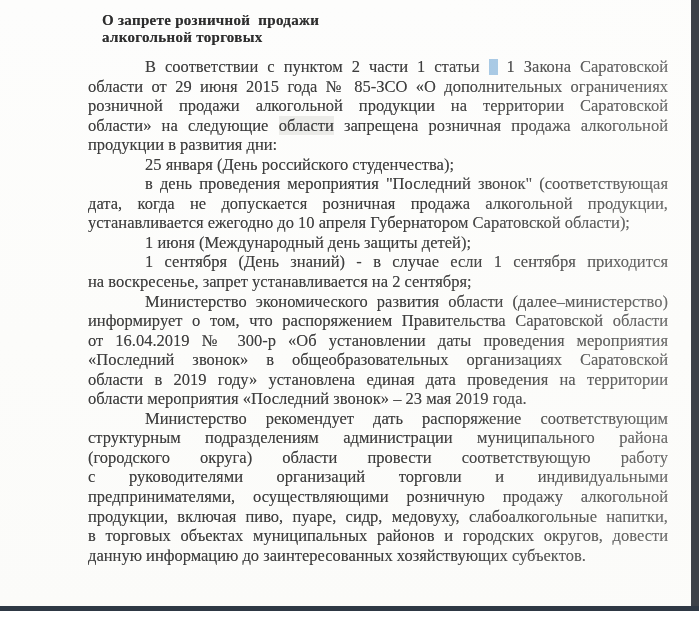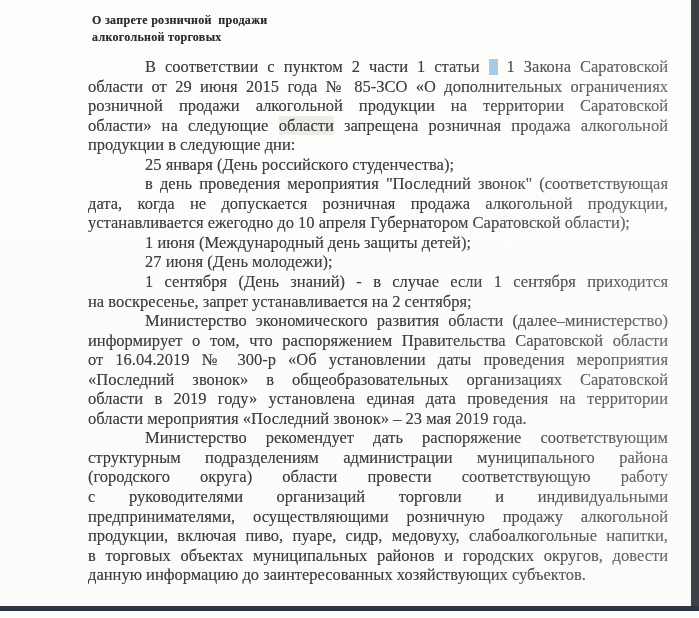--- a/index.html
+++ b/index.html
@@ -29,26 +29,26 @@
     width: 699px; height: 7px;
     background: #ffffff;
   }
   .content {
     position: absolute; left: 88px; top: 12px;
     width: 580px;
     color: #3e3e3e;
   }
   .heading {
     font-weight: bold;
-    font-size: 12px;
+    font-size: 15px;
     line-height: 17px;
     letter-spacing: 0.3px;
     color: #2e2e2e;
     white-space: pre-wrap;
-    margin: 0 0 11px 4px;
+    margin: 0 0 11px 14px;
     text-shadow: 0 0 0.5px rgba(46,46,46,0.55);
   }
   .bodytext {
     font-size: 16.5px;
     text-shadow: 0 0 0.6px rgba(62,62,62,0.5);
   }
   .ln {
     height: 19.55px;
     line-height: 19.55px;
     overflow: hidden;
@@ -81,33 +81,32 @@
 
     <div class="heading bodyhead"><span>О запрете розничной  продажи</span><br><span>алкогольной торговых</span></div>
 
     <div class="bodytext">
 
       <div>
         <div class="ln ind"><span>В соответствии с пунктом 2 части 1 статьи </span><span class="cursor-block"></span><span> 1 Закона Саратовской</span></div>
         <div class="ln">области от 29 июня 2015 года № 85-ЗСО «О дополнительных ограничениях</div>
         <div class="ln">розничной продажи алкогольной продукции на территории Саратовской</div>
         <div class="ln"><span>области» на следующие </span><span class="soft-hl">области</span><span> запрещена розничная продажа алкогольной</span></div>
-        <div class="ln plast">продукции в следующие дни:</div>
+        <div class="ln plast">продукции в развития дни:</div>
       </div>
 
       <div class="ln ind plast">25 января (День российского студенчества);</div>
 
       <div>
         <div class="ln ind">в день проведения мероприятия "Последний звонок" (соответствующая</div>
         <div class="ln">дата, когда не допускается розничная продажа алкогольной продукции,</div>
         <div class="ln plast">устанавливается ежегодно до 10 апреля Губернатором Саратовской области);</div>
       </div>
 
       <div class="ln ind plast">1 июня (Международный день защиты детей);</div>
-      <div class="ln ind plast">27 июня (День молодежи);</div>
 
       <div>
         <div class="ln ind">1 сентября (День знаний) - в случае если 1 сентября приходится</div>
         <div class="ln plast">на воскресенье, запрет устанавливается на 2 сентября;</div>
       </div>
 
 
       <div>
         <div class="ln ind">Министерство экономического развития области (далее–министерство)</div>
         <div class="ln">информирует о том, что распоряжением Правительства Саратовской области</div>

